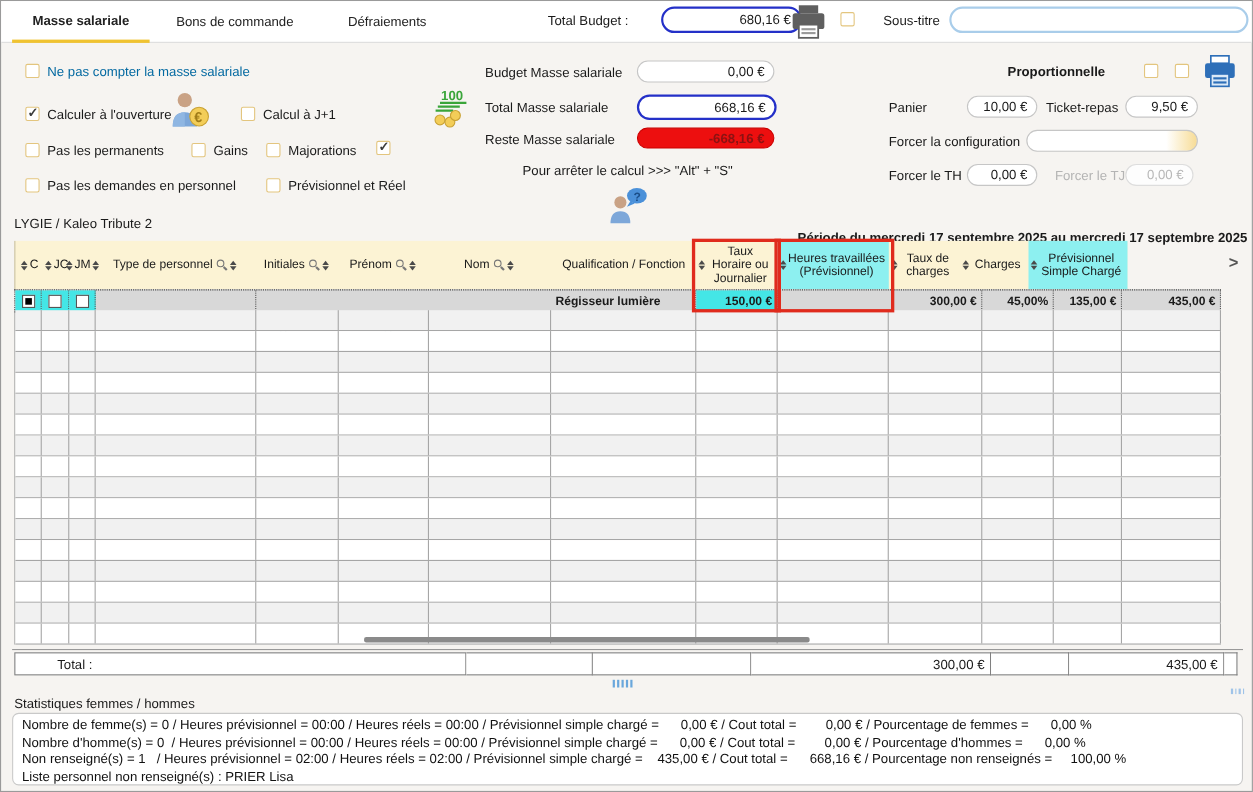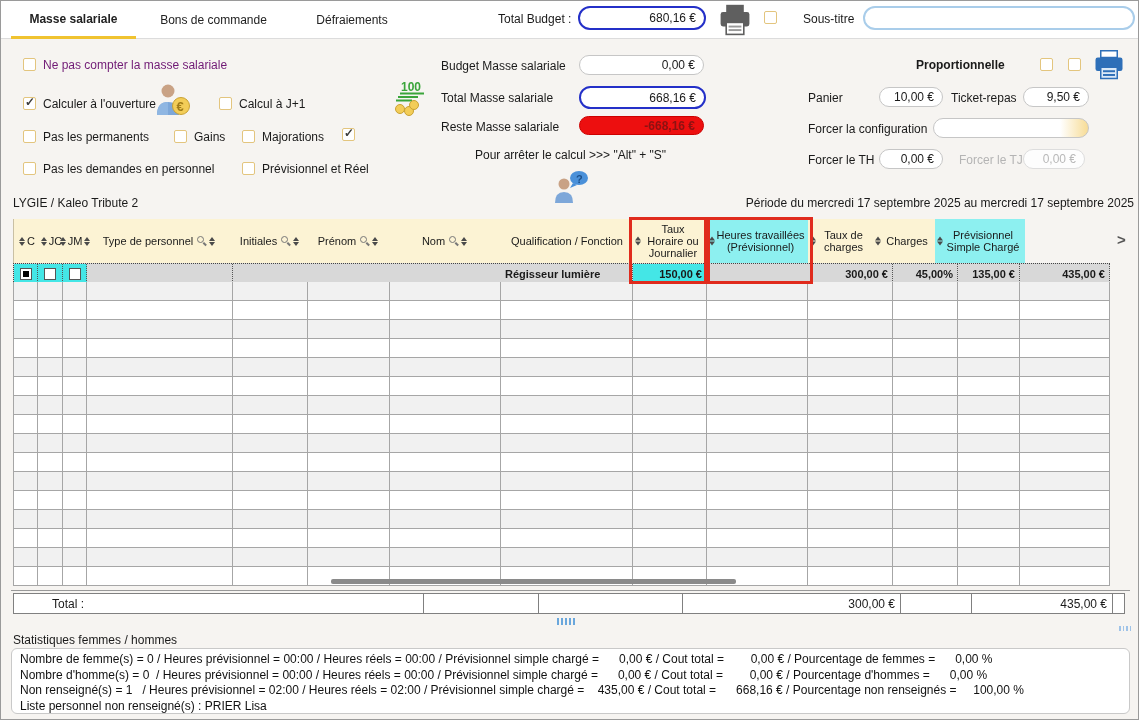--- a/index.html
+++ b/index.html
@@ -4,21 +4,21 @@
 <style>
   html,body{margin:0;padding:0;}
   body{font-family:"Liberation Sans", sans-serif;}
   .app{position:relative;width:1139px;height:720px;background:#f6f4f1;border:1px solid #9a9a9a;box-sizing:border-box;overflow:hidden;font-size:12px;color:#1a1a1a;}
   
   .tabbar{position:absolute;left:0;top:0;width:100%;height:38px;background:#fff;border-bottom:1px solid #dcdcdc;box-sizing:border-box;}
   .tab{position:absolute;top:0;height:38px;display:flex;align-items:center;justify-content:center;font-size:12px;color:#222;cursor:default;}
   .tab.active{font-weight:bold;border-bottom:3px solid #f0c330;box-sizing:border-box;}
   
   .lbl{position:absolute;white-space:nowrap;font-size:12px;color:#1a1a1a;}
-  .lbl.red{color:#701a75;}
+  .lbl.red{color:#0369a1;}
   .lbl.bold{font-weight:bold;}
   .lbl.gray{color:#b4b4b4;}
   .valbox{position:absolute;box-sizing:border-box;background:#fff;border:1px solid #c6c6c6;border-radius:10px;display:flex;align-items:center;justify-content:flex-end;padding:0 8px;font-size:12px;}
   .valbox.bluebrd{border:2px solid #2430c8;border-radius:12px;}
   .valbox.redbox{background:#ed0f0f;border:1px solid #c00;color:#8c1212;font-weight:bold;}
   .valbox.disabled{border-color:#ddd;color:#b8b8b8;background:#fdfdfd;}
   .valbox.goldend{background:linear-gradient(to right,#fff 82%,#f7dc96 100%);justify-content:flex-start;}
   .valbox.subtitle{border:2px solid #a9cdea;border-radius:13px;background:#fff;}
   .cb{position:absolute;width:13px;height:13px;background:#fff;border:1px solid #e3c57e;border-radius:2px;box-sizing:border-box;}
   .cb.checked::after{content:"\2713";position:absolute;left:1px;top:-3px;font-size:12px;color:#3c3c3c;font-weight:bold;}
@@ -75,21 +75,21 @@
         <span>Masse salariale</span>
       </div>
     <div class="tab" style="left:135px;width:155px;">
         <span>Bons de commande</span>
       </div>
     <div class="tab" style="left:290px;width:122px;">
         <span>Défraiements</span>
       </div>
 
     <span class="lbl" style="left:497px;top:11px;">Total Budget :</span>
-    <div class="valbox bluebrd" style="left:577px;top:5px;width:128px;height:24px;">680,16 €</div>
+    <div class="valbox bluebrd" style="left:600px;top:5px;width:128px;height:24px;">680,16 €</div>
 
     <span class="icon" style="left:714px;top:3px;">
       <svg width="40" height="32" viewBox="0 0 24 20">
         <rect x="6.5" y="0.5" width="11" height="4.5" fill="#5f5f5f"></rect>
         <rect x="3" y="5" width="18" height="9" rx="1.5" fill="#5f5f5f"></rect>
         <rect x="6.5" y="11.5" width="11" height="7.5" fill="#fff" stroke="#5f5f5f"></rect>
         <rect x="8" y="13.5" width="8" height="1.2" fill="#9a9a9a"></rect>
         <rect x="8" y="15.7" width="8" height="1.2" fill="#9a9a9a"></rect>
       </svg>
     </span>
@@ -179,21 +179,21 @@
 
   <span class="lbl" style="left:807px;top:121px;text-align:right;">Forcer la configuration</span>
   <div class="valbox goldend" style="left:932px;top:117px;width:156px;height:20px;"></div>
 
   <span class="lbl" style="left:807px;top:152px;">Forcer le TH</span>
   <div class="valbox" style="left:878px;top:148px;width:64px;height:20px;">0,00 €</div>
   <span class="lbl gray" style="left:958px;top:152px;">Forcer le TJ</span>
   <div class="valbox disabled" style="left:1022px;top:148px;width:62px;height:20px;">0,00 €</div>
 
   <span class="lbl" style="left:12px;top:195px;">LYGIE / Kaleo Tribute 2</span>
-  <span class="lbl" style="right:4px;top:195px;left:auto;">Période du mercredi 17 septembre 2025 au mercredi 17 septembre 2025</span>
+  <span class="lbl" style="right:4px;top:208px;left:auto;font-weight:bold;">Période du mercredi 17 septembre 2025 au mercredi 17 septembre 2025</span>
 
   <div class="thead">
     <div class="hc" style="width: 24px;">
         <span class="sorticon">
           <i class="up"></i>
           <i class="dn"></i>
         </span>
         <span>C</span>
       </div>
     <div class="hc" style="width: 25px;">

